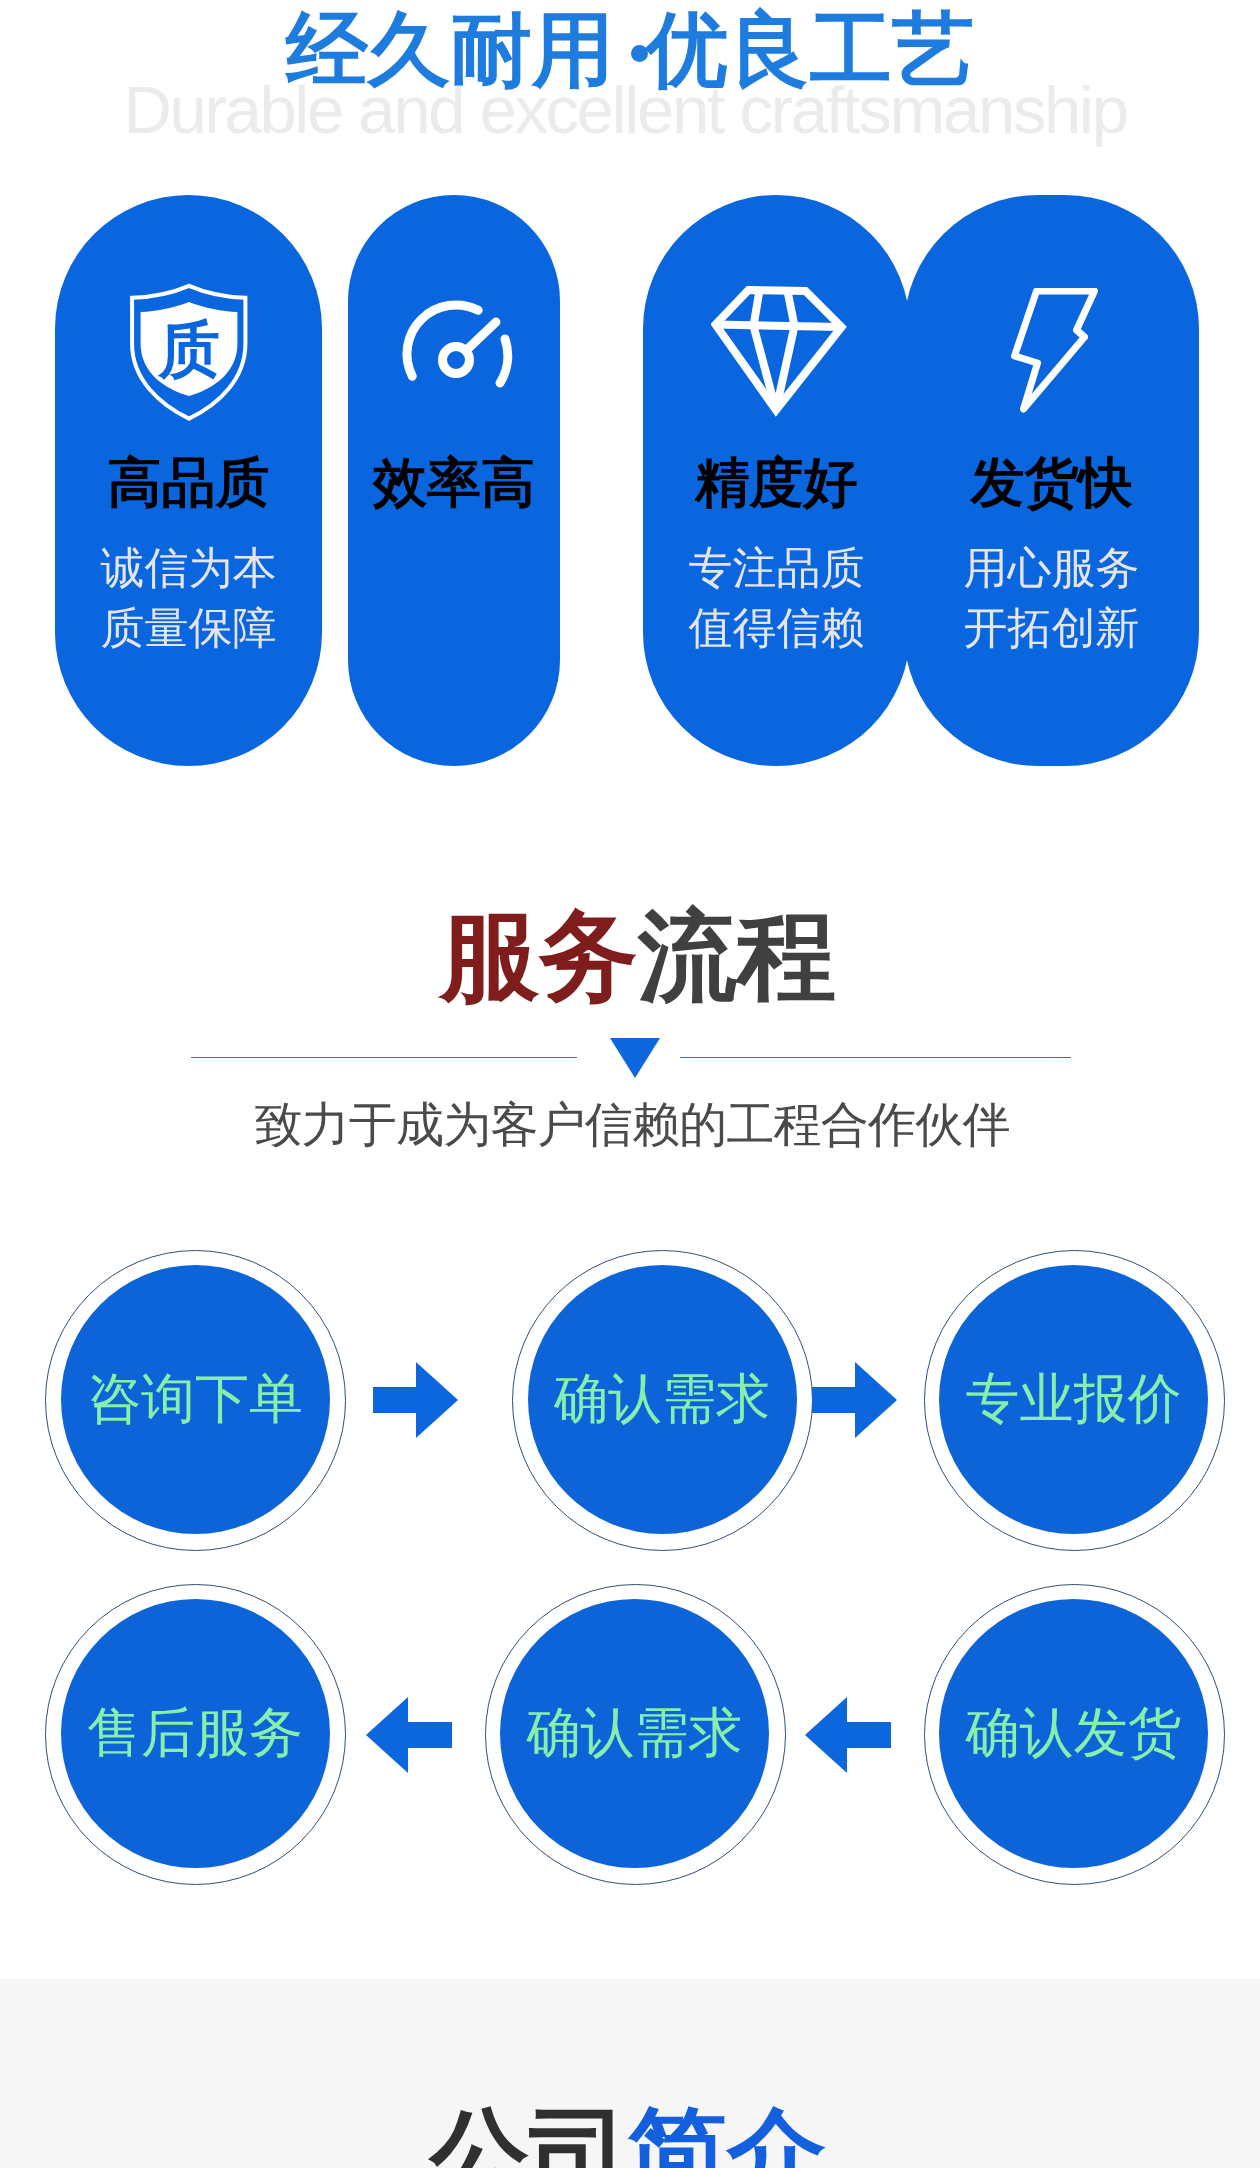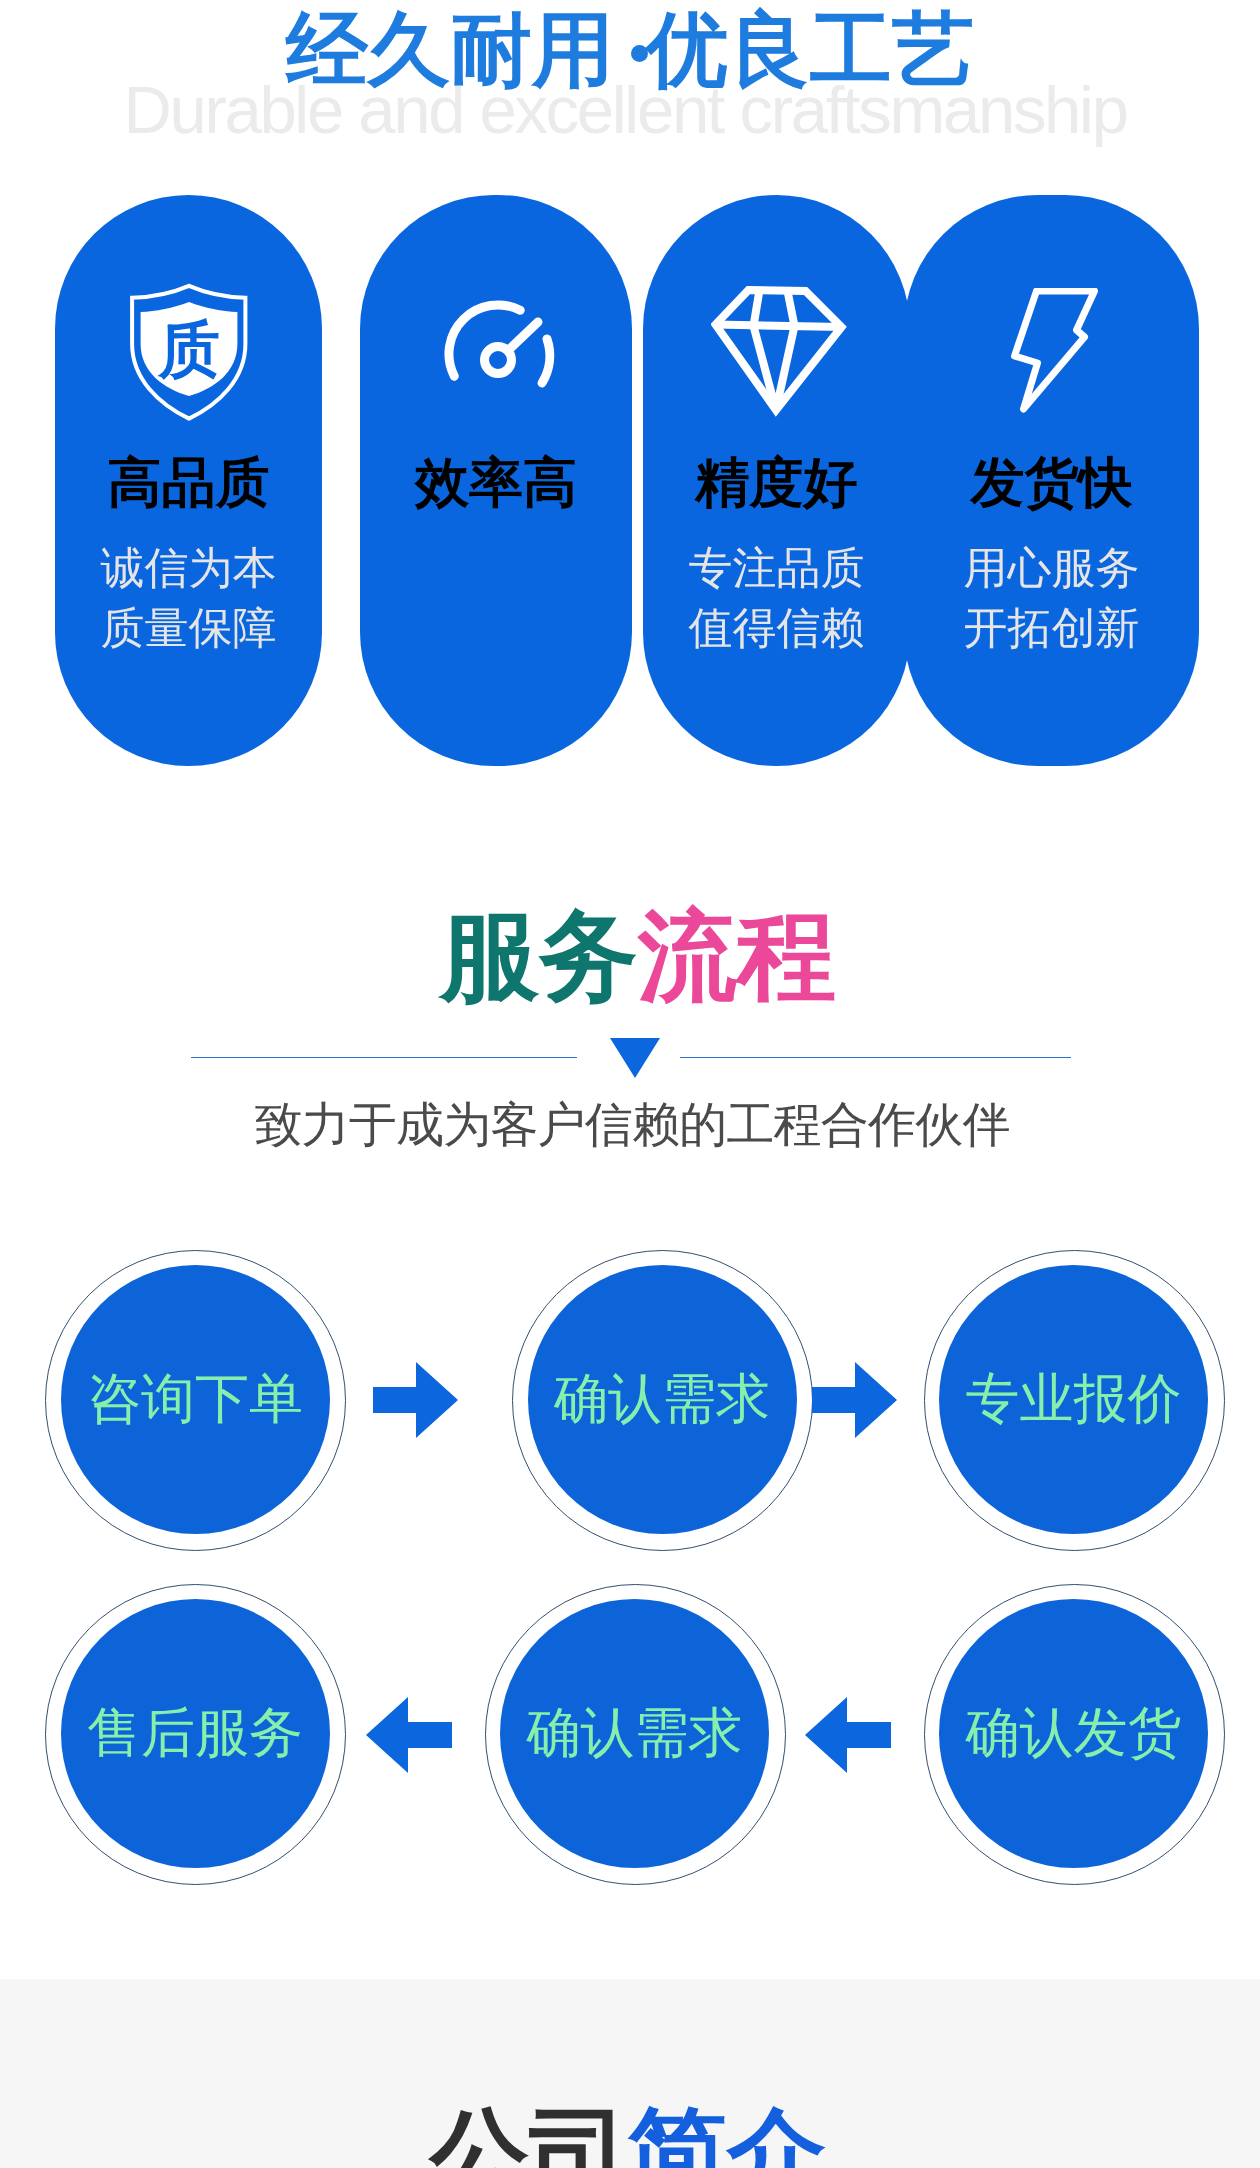--- a/index.html
+++ b/index.html
@@ -24,21 +24,21 @@
 
   <div class="cap" style="left:55px;">
     <svg width="120" height="140" viewBox="0 0 120 140" style="top:87px;">
       <path d="M60 3.8 C42 11.5 22 15.2 3.1 15.8 L3.1 62 C3.1 97 30 122 60 136.6 C90 122 116.4 97 116.4 62 L116.4 15.8 C98 15.2 78 11.5 60 3.8 Z" fill="none" stroke="#fff" stroke-width="4"></path>
       <path d="M60 20 C44 26 27 29.5 11.6 30 L11.6 62 C11.6 90 35 107 60 114 C85 107 108.4 90 108.4 62 L108.4 30 C93 29.5 76 26 60 20 Z" fill="#fff"></path>
       <text x="60" y="89" text-anchor="middle" font-size="62" font-weight="bold" fill="#0a66de" font-family="&quot;Liberation Sans&quot;,sans-serif">质</text>
     </svg>
     <div class="ttl">高品质</div>
     <div class="sub">诚信为本<br>质量保障</div>
   </div>
-  <div class="cap" style="left:360px;width:272px;">
+  <div class="cap" style="left:348px;width:212px;">
     <svg width="120" height="120" viewBox="0 0 120 120" style="top:95px;">
       <g fill="none" stroke="#fff" stroke-width="9" stroke-linecap="round">
         <path d="M18.3 86.2 A 49 49 0 0 1 84.2 20.3"></path>
         <path d="M111 49 A 52 52 0 0 1 106 93"></path>
         <circle cx="62" cy="70" r="13.5"></circle>
         <path d="M102 32 L71.8 60.7"></path>
       </g>
     </svg>
     <div class="ttl">效率高</div>
   </div>
@@ -55,21 +55,21 @@
     <div class="sub">专注品质<br>值得信赖</div>
   </div>
   <div class="cap" style="left:904px;width:295px;">
     <svg width="94" height="128" viewBox="0 0 94 128" style="top:93px;">
       <path d="M31.5 3 L89.5 3 L71.5 42 L79.5 49 L18.5 121 L32.5 75 L9.5 68 Z" fill="none" stroke="#fff" stroke-width="7" stroke-linejoin="round"></path>
     </svg>
     <div class="ttl">发货快</div>
     <div class="sub">用心服务<br>开拓创新</div>
   </div>
 
-  <div class="abs" id="flowtitle" style="left:8px;width:1260px;top:897px;text-align:center;font-size:99px;font-weight:900;line-height:1.2;letter-spacing:0;"><span style="color:#0f766e;">服务</span><span style="color:#ec4899;">流程</span></div>
+  <div class="abs" id="flowtitle" style="left:8px;width:1260px;top:897px;text-align:center;font-size:99px;font-weight:900;line-height:1.2;letter-spacing:0;"><span style="color:#7f1d1d;">服务</span><span style="color:#404040;">流程</span></div>
 
   <div class="abs" style="left:191px;top:1057px;width:386px;height:1px;background:#2e6fd0;"></div>
   <div class="abs" style="left:680px;top:1057px;width:391px;height:1px;background:#2e6fd0;"></div>
   <div class="abs" style="left:610px;top:1038px;width:0;height:0;border-left:25px solid transparent;border-right:25px solid transparent;border-top:40px solid #0c66de;"></div>
 
   <div class="abs" id="flowsub" style="left:2px;width:1260px;top:1095px;text-align:center;color:#4a4a4a;font-size:48px;line-height:1.25;letter-spacing:-0.8px;">致力于成为客户信赖的工程合作伙伴</div>
 
   <div class="circ" style="left:45px;top:1249.5px;">
     <div class="in">咨询下单</div>
   </div>

